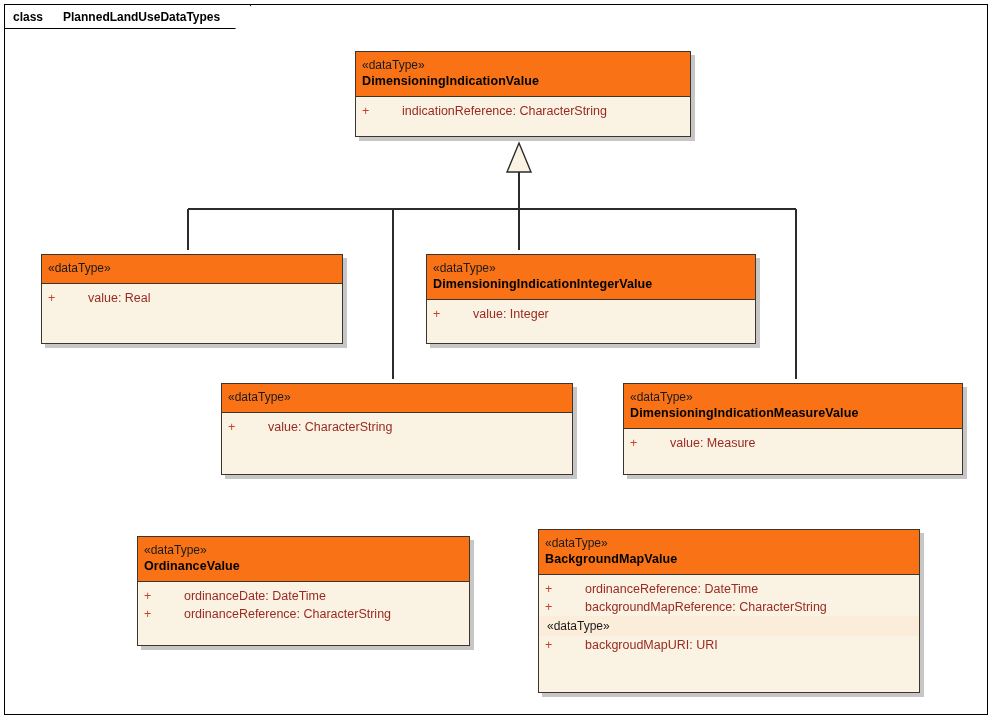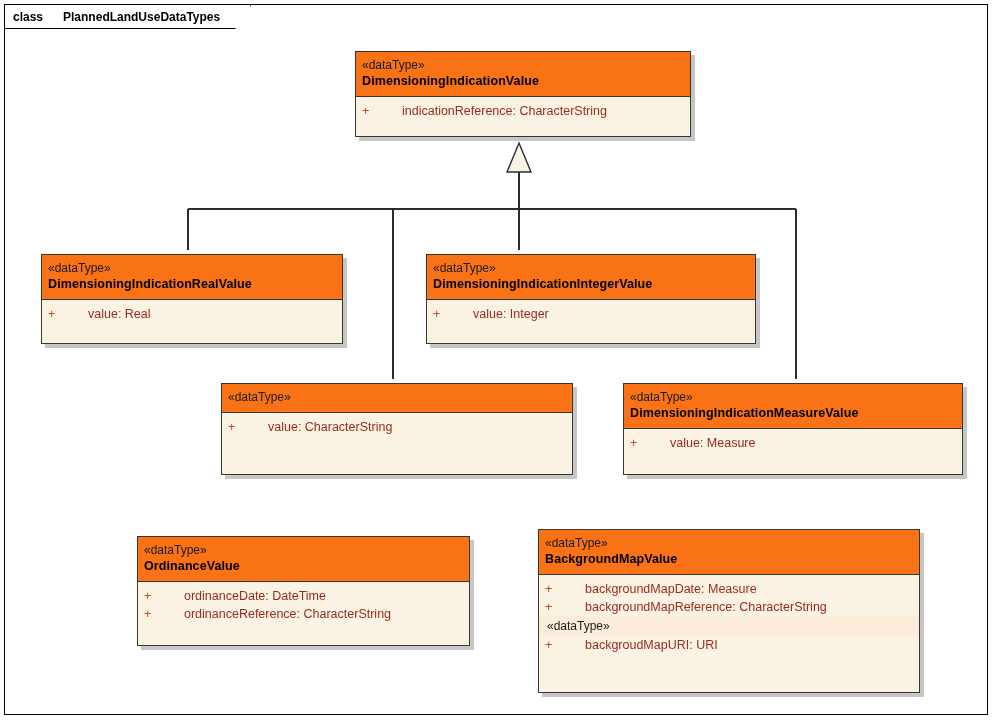--- a/index.html
+++ b/index.html
@@ -167,21 +167,20 @@
       <div class="attr-row">
         <span class="attr-vis">+</span>
         <span class="attr-text">indicationReference:  CharacterString</span>
       </div>
     </div>
   </div>
 
   <div class="uml-class" id="cls-realval">
     <div class="uml-header">
       <span class="stereotype">«dataType»</span>
-      <span class="classname">DimensioningIndicationRealValue</span>
     </div>
     <div class="uml-body">
       <div class="attr-row">
         <span class="attr-vis">+</span>
         <span class="attr-text">value:  Real</span>
       </div>
     </div>
   </div>
 
   <div class="uml-class" id="cls-intval">
@@ -240,21 +239,21 @@
   </div>
 
   <div class="uml-class" id="cls-backgroundmapval">
     <div class="uml-header">
       <span class="stereotype">«dataType»</span>
       <span class="classname">BackgroundMapValue</span>
     </div>
     <div class="uml-body">
       <div class="attr-row">
         <span class="attr-vis">+</span>
-        <span class="attr-text">backgroundMapDate:  Measure</span>
+        <span class="attr-text">ordinanceReference:  DateTime</span>
       </div>
       <div class="attr-row">
         <span class="attr-vis">+</span>
         <span class="attr-text">backgroundMapReference:  CharacterString</span>
       </div>
       <div class="group-row">«dataType»</div>
       <div class="attr-row">
         <span class="attr-vis">+</span>
         <span class="attr-text">backgroudMapURI:  URI</span>
       </div>

